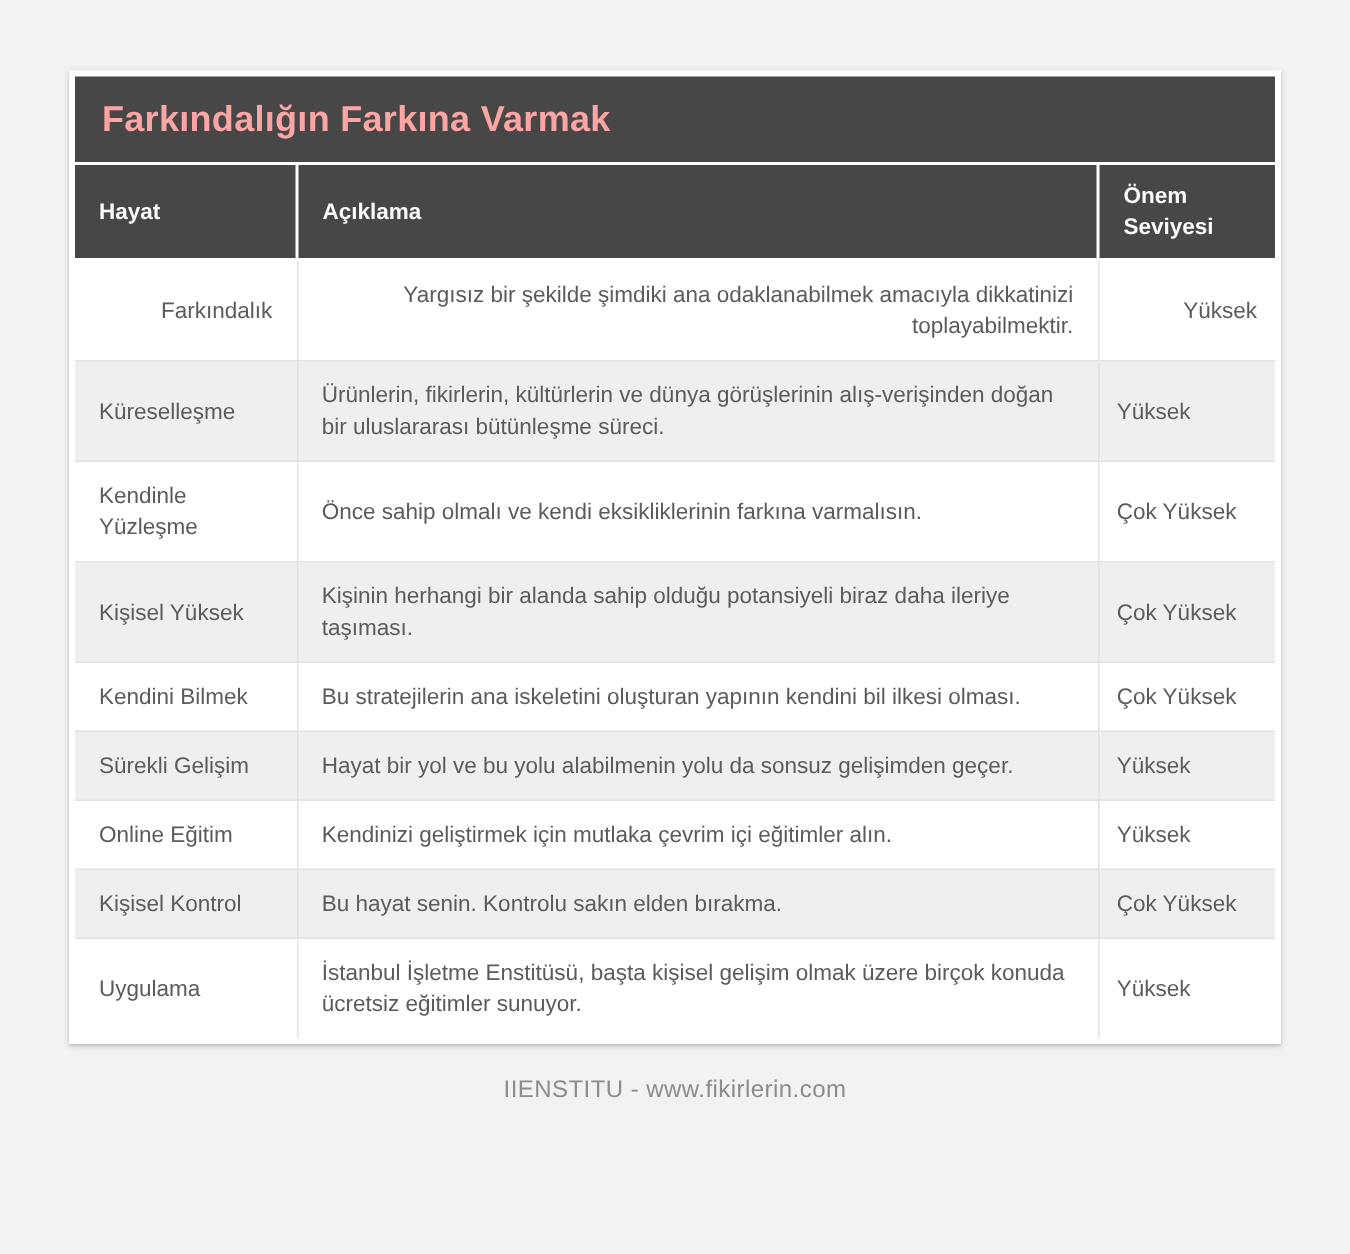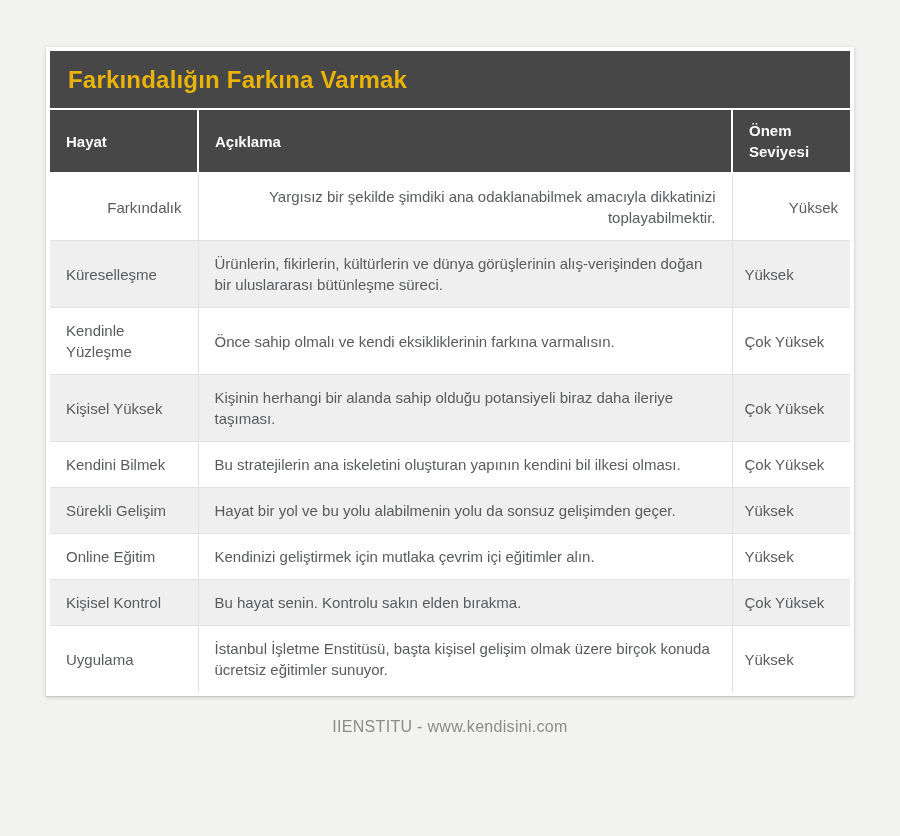--- a/index.html
+++ b/index.html
@@ -17,21 +17,21 @@
   }
   .card {
     width: 808px;
     margin: 0 auto;
     background: #ffffff;
     border: 4px solid #ffffff;
     box-shadow: 0 1px 4px rgba(0,0,0,0.18), 0 1px 1px rgba(0,0,0,0.08);
   }
   .title-bar {
     background: #474747;
-    color: #eab308;
+    color: #fca5a5;
     font-size: 24px;
     font-weight: bold;
     padding: 14px 18px;
     line-height: 29px;
     border-bottom: 2px solid #ffffff;
     letter-spacing: 0.2px;
   }
   table {
     width: 100%;
     border-collapse: collapse;
@@ -132,14 +132,14 @@
             <td class="c-onem">Çok Yüksek</td>
           </tr>
           <tr>
             <td class="c-konu">Uygulama</td>
             <td class="c-acik">İstanbul İşletme Enstitüsü, başta kişisel gelişim olmak üzere birçok konuda ücretsiz eğitimler sunuyor.</td>
             <td class="c-onem">Yüksek</td>
           </tr>
         </tbody>
     </table>
   </div>
-  <div class="footer">IIENSTITU - www.kendisini.com</div>
+  <div class="footer">IIENSTITU - www.fikirlerin.com</div>
 </div>
 
 </body></html>

